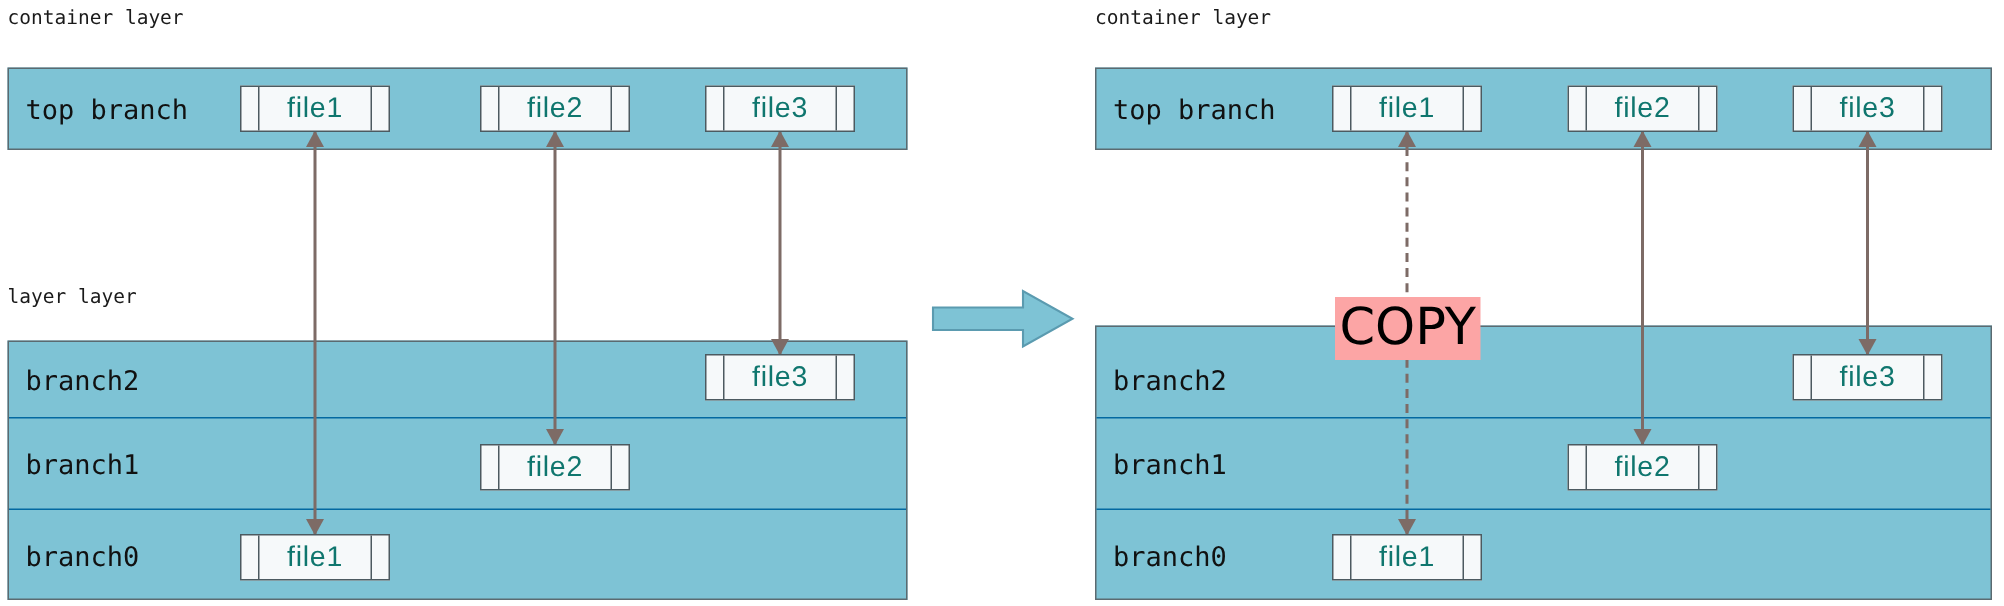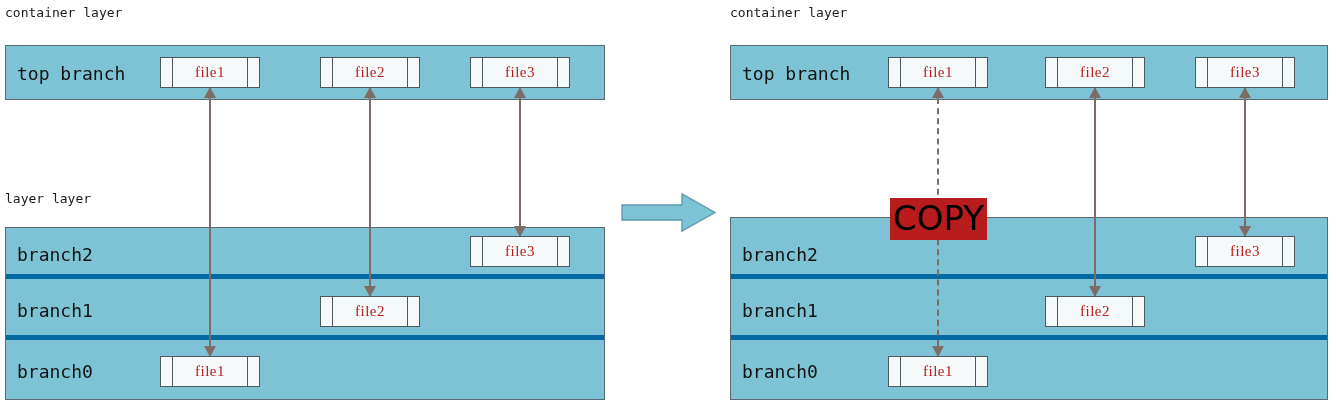--- a/index.html
+++ b/index.html
@@ -24,21 +24,21 @@
   .panel{
     position:absolute;
     background:#7ec3d5;
     border:1px solid #5b6a70;
     box-sizing:border-box;
   }
   .row{
     position:absolute;
     left:0;right:0;
     box-sizing:border-box;
-    border-bottom:5px solid #0369a1;
+    border-bottom:1px solid #0369a1;
   }
   .row.last{border-bottom:none;}
   .rowlabel{
     position:absolute;
     left:11px;
     font-family:"DejaVu Sans Mono","Liberation Mono",monospace;
     font-size:18px;
     color:#111111;
     white-space:nowrap;
     line-height:1;
@@ -60,23 +60,23 @@
     border-right:1px solid #4c5a60;
     flex:0 0 12px;
   }
   .filebox .cap.right{
     border-right:none;
     border-left:1px solid #4c5a60;
   }
   .filebox .mid{
     flex:1 1 auto;
     display:flex;align-items:center;justify-content:center;
-    font-family:Liberation Serif, serif;
-    font-size:15px;
-    color:#b91c1c;
+    font-family:Liberation Sans, sans-serif;
+    font-size:19px;
+    color:#0f766e;
     letter-spacing:0.5px;
   }
 
   
   .conn{position:absolute;z-index:3;}
   .conn .shaft{
     position:absolute;
     left:50%;
     width:2px;
     margin-left:-1px;
@@ -104,21 +104,21 @@
   .arrowhead.down{
     bottom:-1px;
     border-top:11px solid #7d6b66;
   }
 
   
   .bigarrow{position:absolute;z-index:4;}
 
   .copybadge{
     position:absolute;
-    background:#b91c1c;
+    background:#fca5a5;
     color:#000000;
     font-family:"DejaVu Sans","Liberation Sans",sans-serif;
     font-size:34px;
     line-height:40px;
     text-align:center;
     z-index:8;
     white-space:nowrap;
   }
 </style>
 </head>

